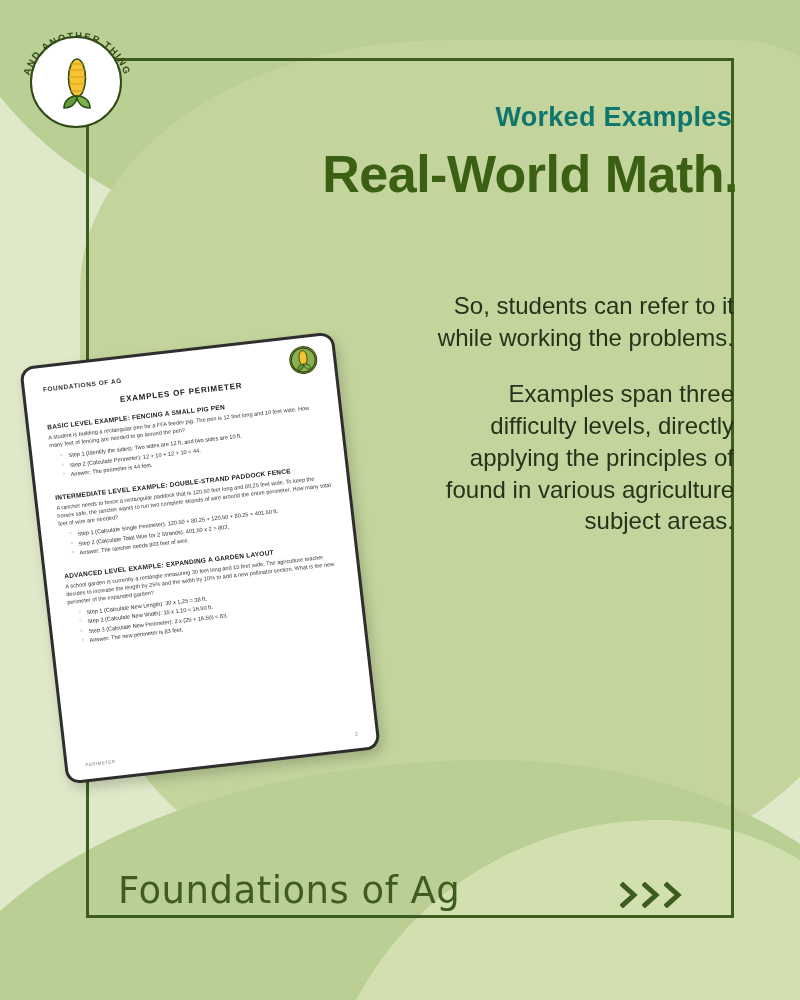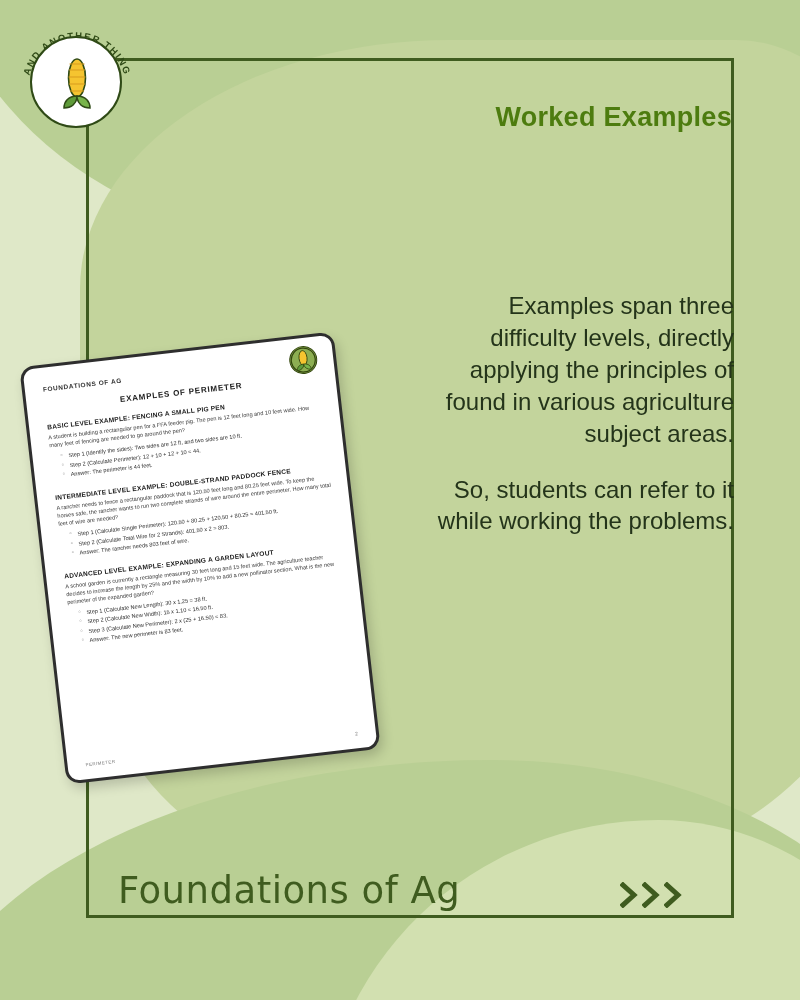--- a/index.html
+++ b/index.html
@@ -104,21 +104,21 @@
     height: 54px;
   }
 
   
   .eyebrow {
     position: absolute;
     right: 68px;
     top: 102px;
     font-size: 27px;
     font-weight: bold;
-    color: #4d7c0f;
+    color: #0f766e;
     letter-spacing: 0.3px;
     text-align: left;
   }
   .headline {
     position: absolute;
     right: 62px;
     top: 146px;
     width: 560px;
     text-align: right;
     color: #3c6013;
@@ -296,25 +296,26 @@
     <svg class="logo-corn" viewBox="0 0 30 54">
       <ellipse cx="15" cy="22" rx="8.5" ry="19" fill="#f5c430" stroke="#2f4a16" stroke-width="1.6"></ellipse>
       <path d="M7.5 8 L22.5 8 M7 14 L23 14 M6.5 21 L23.5 21 M7 28 L23 28 M8 35 L22 35" stroke="#d79b1c" stroke-width="1"></path>
       <path d="M15 40 C6 40 2 46 2 52 C10 52 14 47 15 42 Z" fill="#5f9b3a" stroke="#2f4a16" stroke-width="1.5"></path>
       <path d="M15 40 C24 40 28 46 28 52 C20 52 16 47 15 42 Z" fill="#78b44a" stroke="#2f4a16" stroke-width="1.5"></path>
     </svg>
   </div>
 
   <div class="eyebrow">Worked Examples</div>
   <div class="headline">
+    <span>Real-World Math.</span>
   </div>
 
   <div class="body-copy">
+    <p>So, students can refer to it while working the problems.</p>
     <p>Examples span three difficulty levels, directly applying the principles of  found in various agriculture subject areas.</p>
-    <p>So, students can refer to it while working the problems.</p>
   </div>
 
   <div class="sheet">
     <div class="sheet-inner">
       <div class="sheet-head">FOUNDATIONS OF AG</div>
       <svg class="sheet-badge" viewBox="0 0 26 26">
         <circle cx="13" cy="13" r="12" fill="#8cae52" stroke="#33460f" stroke-width="1.2"></circle>
         <ellipse cx="13" cy="11" rx="4" ry="7.5" fill="#f5c430" stroke="#33460f" stroke-width="0.9"></ellipse>
         <path d="M13 17 C8 17 6 20 6 23 C10 23 12.5 20.5 13 18 Z" fill="#5f9b3a" stroke="#33460f" stroke-width="0.8"></path>
         <path d="M13 17 C18 17 20 20 20 23 C16 23 13.5 20.5 13 18 Z" fill="#78b44a" stroke="#33460f" stroke-width="0.8"></path>

